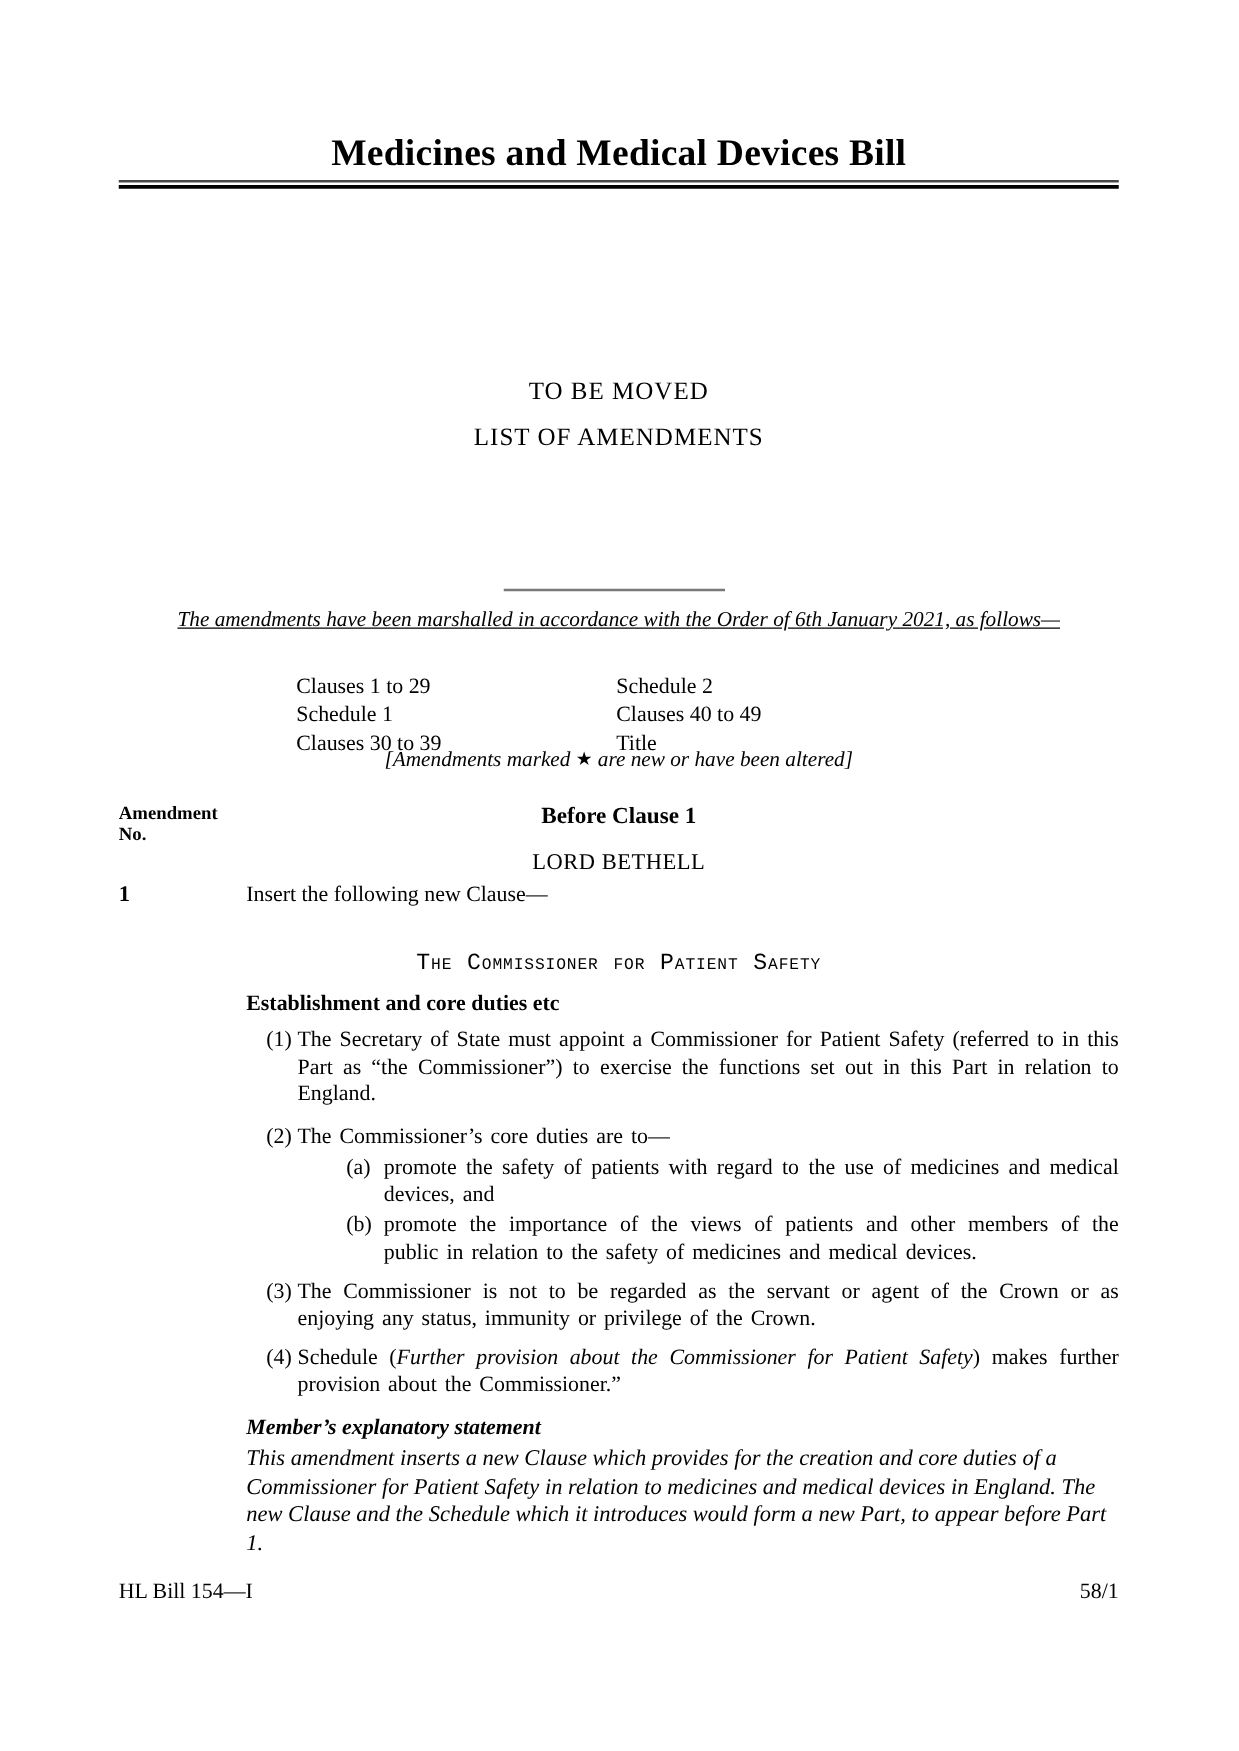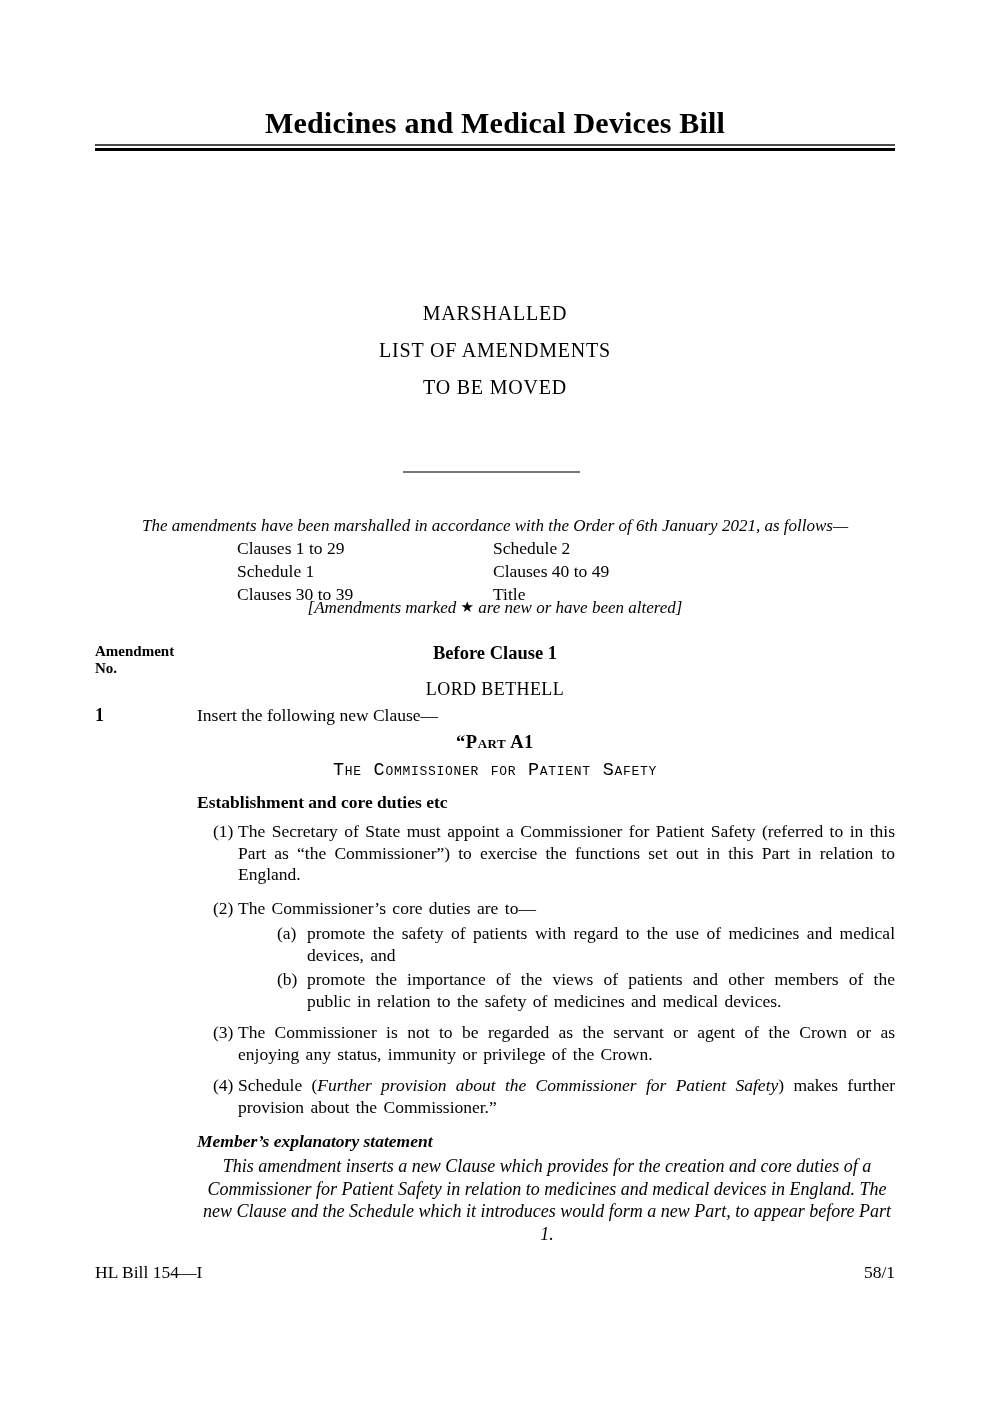--- a/index.html
+++ b/index.html
@@ -24,22 +24,22 @@
   .double-rule-inner { margin-top: 2px; height: 3px; background: #000; }
 
   
   .doc-headings { position: absolute; top: 303px; left: 95px; width: 800px; text-align: center; }
   .doc-heading { font-size: 20px; line-height: 21px; margin-bottom: 16px; letter-spacing: 0.8px; }
 
   .short-rule { position: absolute; top: 471px; left: 403px; width: 177px; height: 2px; background: #787878; }
 
   
   .marshalling-intro {
-    position: absolute; top: 516px; left: 95px; width: 800px; margin: 0;
-    text-align: center; font-style: italic; font-size: 17px;
+    position: absolute; top: 486px; left: 95px; width: 800px; margin: 0;
+    text-align: center; font-style: italic; font-size: 17px; text-decoration: underline;
   }
   .marshal-col { position: absolute; top: 509px; font-size: 17.5px; line-height: 23px; margin-top: 28px; }
   .marshal-col-1 { left: 237px; }
   .marshal-col-2 { left: 493px; }
 
   
   .star-note { position: absolute; top: 598px; left: 95px; width: 800px; margin: 0; text-align: center; font-size: 17px; }
   .star-note .it { font-style: italic; }
   .star-note .star { font-style: normal; font-size: 15px; position: relative; top: -1px; }
 
@@ -87,43 +87,42 @@
   .ctext { flex: 1; text-align: justify; }
   .ctext i { font-style: italic; }
 
   
   .exp-heading {
     position: absolute; top: 1131px; left: 197px;
     font-size: 17.5px; font-weight: 700; font-style: italic;
   }
   .exp-text {
     position: absolute; top: 1155px; left: 197px; width: 700px;
-    font-size: 18px; font-style: italic; line-height: 22.5px; text-align: center;
+    font-size: 18px; font-style: italic; line-height: 22.5px; text-align: left;
   }
 
   
   .page-footer {
     position: absolute; top: 1262px; left: 95px; width: 800px;
     display: flex; justify-content: space-between; font-size: 17.5px;
   }
 </style>
 </head>
 <body>
 
 <div class="page">
 
   <h1 class="bill-title">Medicines and Medical Devices Bill</h1>
   <div class="double-rule">
     <div class="double-rule-inner"></div>
   </div>
 
   <div class="doc-headings">
-    <div class="doc-heading">MARSHALLED</div>
+    <div class="doc-heading">TO BE MOVED</div>
     <div class="doc-heading">LIST OF AMENDMENTS</div>
-    <div class="doc-heading">TO BE MOVED</div>
   </div>
 
   <div class="short-rule"></div>
 
   <p class="marshalling-intro">The amendments have been marshalled in accordance with the Order of 6th January 2021, as follows—</p>
 
   <div class="marshal-col marshal-col-1">
     <div>Clauses 1 to 29</div>
     <div>Schedule 1</div>
     <div>Clauses 30 to 39</div>
@@ -139,21 +138,20 @@
   <div class="amendment-col-label">
     <div>Amendment</div>
     <div>No.</div>
   </div>
   <div class="place-heading">Before Clause 1</div>
   <div class="mover">LORD BETHELL</div>
 
   <div class="amendment-number">1</div>
   <div class="instruction">Insert the following new Clause—</div>
 
-  <div class="part-heading">“Part A1</div>
   <div class="part-subheading">The Commissioner for Patient Safety</div>
   <div class="section-heading">Establishment and core duties etc</div>
 
   <div class="clauses">
     <div class="clause">
       <span class="cnum">(1)</span>
       <span class="ctext">The Secretary of State must appoint a Commissioner for Patient Safety (referred to in this Part as “the Commissioner”) to exercise the functions set out in this Part in relation to England.</span>
     </div>
     <div class="clause tight">
       <span class="cnum">(2)</span>

